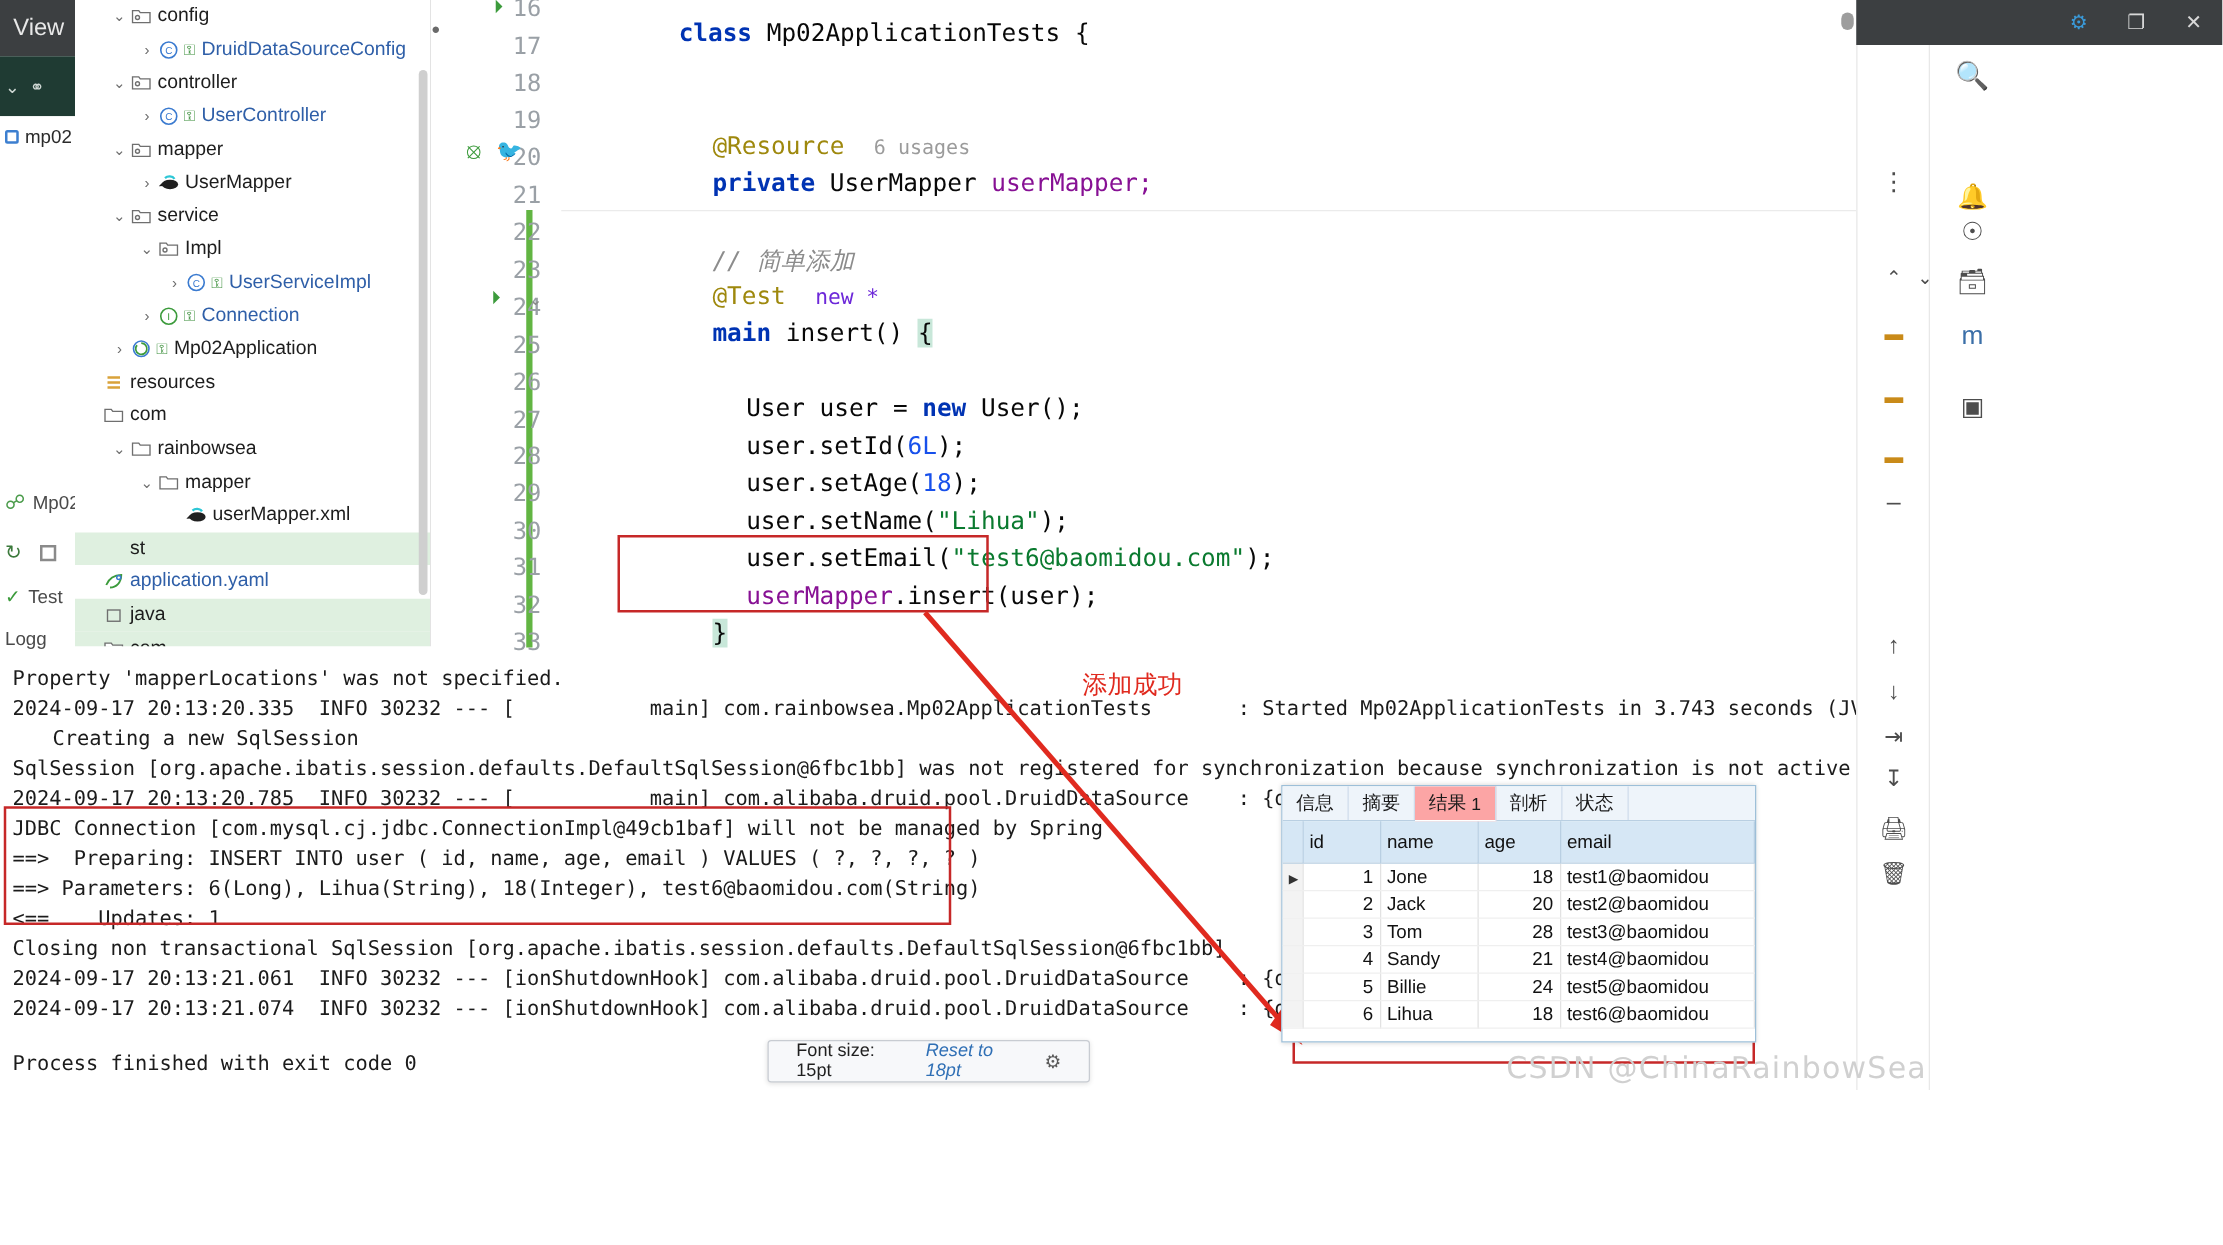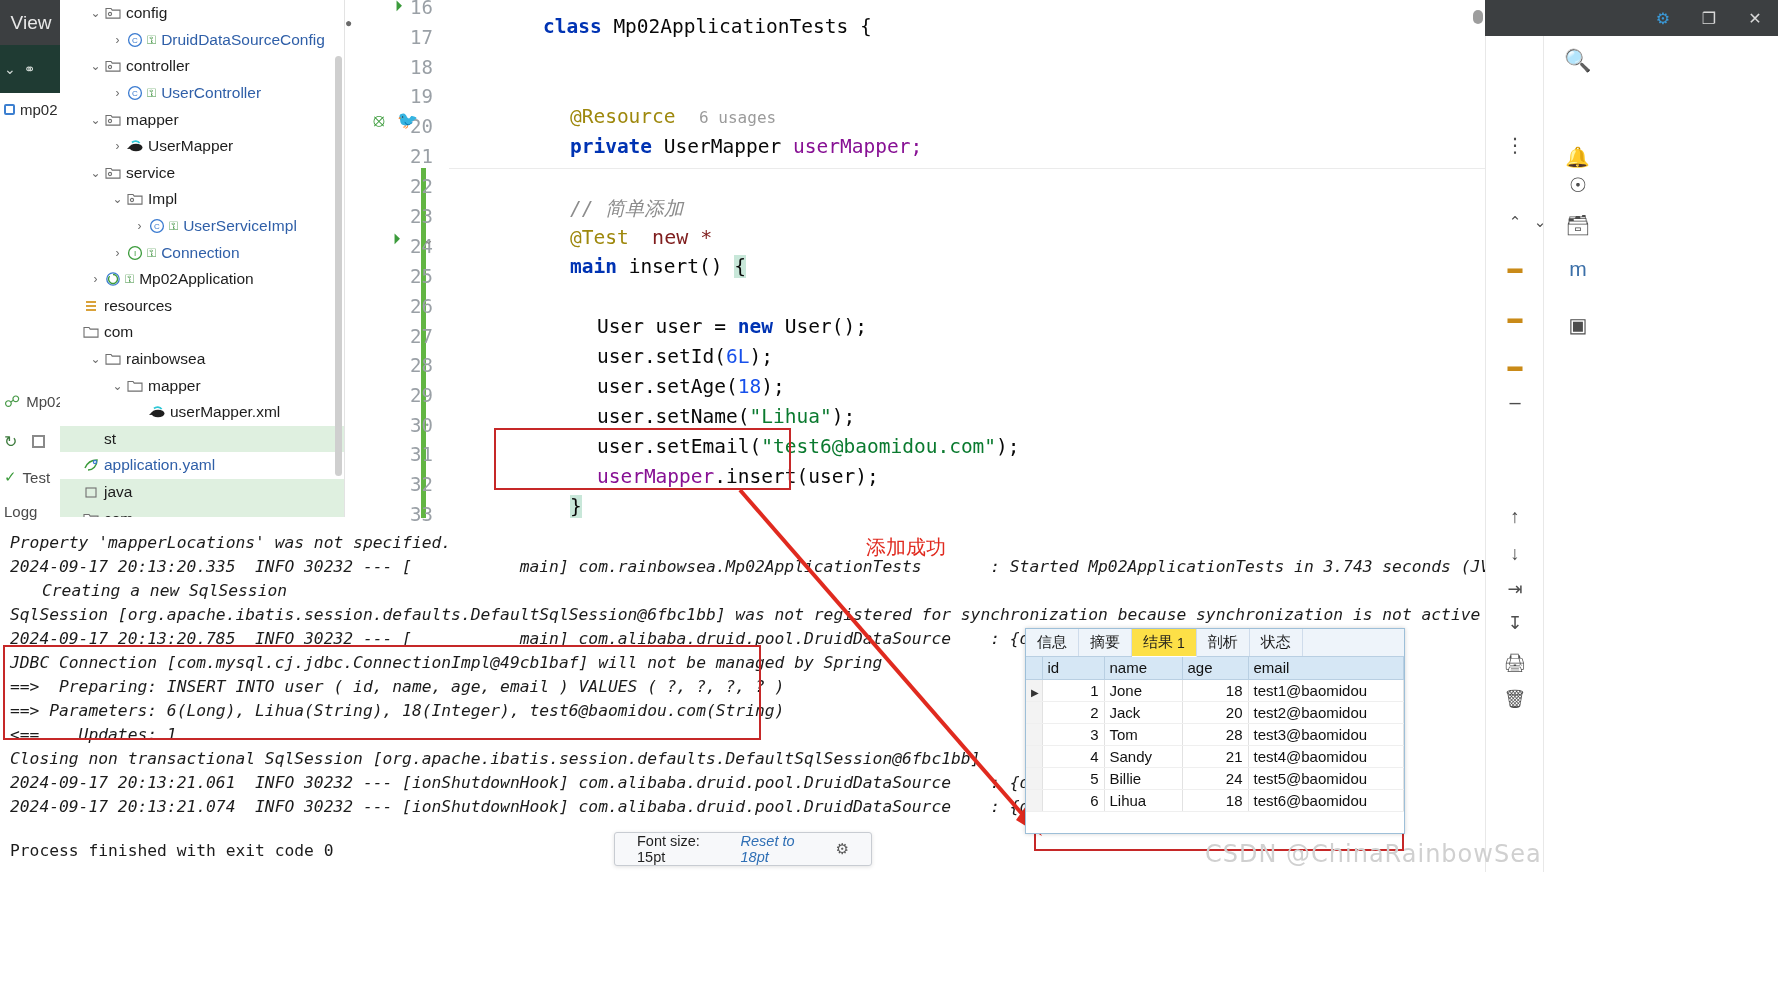--- a/index.html
+++ b/index.html
@@ -107,21 +107,21 @@
   }
   .cl { position: absolute; left: 0; white-space: pre; }
   .k { color: #0033b3; font-weight: 600; }
   .anno { color: #9e880d; }
   .usages { color: #9b9b9b; font-size: 16px; }
   .fld { color: #871094; }
   .cmt { color: #8c8c8c; font-style: italic; }
   .str { color: #0a7a2f; }
   .num { color: #1750eb; }
   .type { color: #080808; }
-  .new-star { color: #7f1d1d; font-size: 20px; }
+  .new-star { color: #6d28d9; font-size: 17px; }
 
   .sep-line { position: absolute; left: 104px; right: 0; height: 1px; background: #ebebeb; }
   .brace-hl { background: #c8e7d9; }
 
   .editor-bottom-border {
     position: absolute; left: 345px; top: 533px; width: 1140px; height: 2px; background: #e6e6e6;
   }
 
   
   .code-scrollpad {
@@ -153,21 +153,20 @@
 
   
   .console {
     position: absolute; left: 0; top: 524px; width: 1485px; height: 340px;
     background: #ffffff;
     font-family: "DejaVu Sans Mono", monospace;
     font-size: 16.3px;
     color: #1b1b1b;
     overflow: hidden;
     white-space: pre;
-    font-style: italic;
   }
   .cline { position: absolute; left: 10px; white-space: pre; }
 
   
   .redbox { position: absolute; border: 2px solid #c62828; }
   .redtext {
     position: absolute; color: #e02a1f; font-size: 20px;
     font-family: "DejaVu Sans", sans-serif; font-weight: 500;
   }
 
@@ -177,27 +176,27 @@
     background: #ffffff; border: 1px solid #9dbfd8;
     box-shadow: 0 0 4px rgba(0,0,0,.18);
     font-size: 14.5px; color: #111;
     overflow: hidden;
   }
   .grid-tabs { height: 28px; display: flex; align-items: stretch; background: #eef4fa; border-bottom: 1px solid #b9cfe2; }
   .gtab {
     padding: 0 11px; display: flex; align-items: center; font-size: 15px; color: #1a1a1a;
     border-right: 1px solid #cfdceb;
   }
-  .gtab.active { background: #fde047; border-bottom: 1px solid #ffffff; margin-bottom: -1px; }
+  .gtab.active { background: #fca5a5; border-bottom: 1px solid #ffffff; margin-bottom: -1px; }
   .gtab .cnt { margin-left: 4px; font-size: 14px; }
 
   .grid-table { width: 100%; border-collapse: collapse; table-layout: fixed; }
   .grid-table th {
     background: #d6e7f5; font-weight: normal; text-align: left;
-    padding: 2px 5px; height: 22px; font-size: 15px; color: #111;
+    padding: 2px 5px; height: 33px; font-size: 15px; color: #111;
     border-right: 1px solid #b9cfe2; border-bottom: 1px solid #b9cfe2;
   }
   .grid-table td {
     padding: 1px 5px; height: 22px; font-size: 15px;
     border-right: 1px solid #e2e2e2; border-bottom: 1px solid #efefef;
   }
   .col-marker { width: 16px; background: #f3f3f3; border-right: 1px solid #cfcfcf; }
   .c-id { width: 62px; text-align: right; }
   .c-name { width: 78px; }
   .c-age { width: 66px; text-align: right; }

